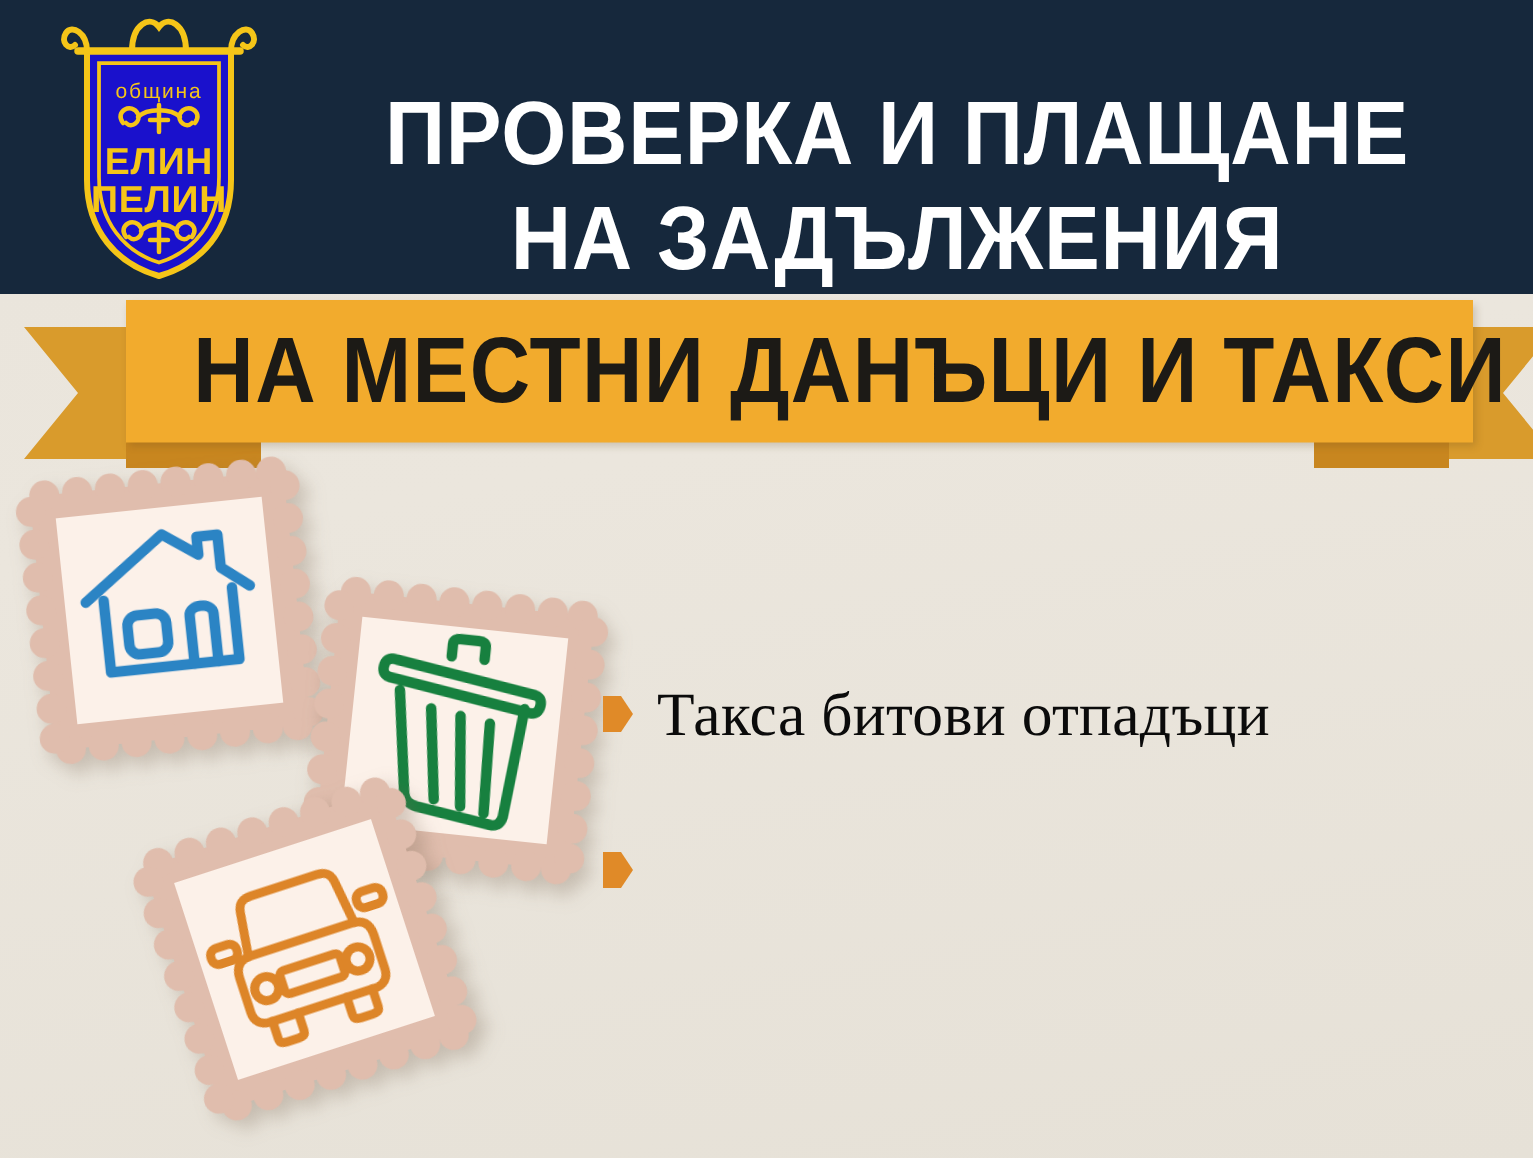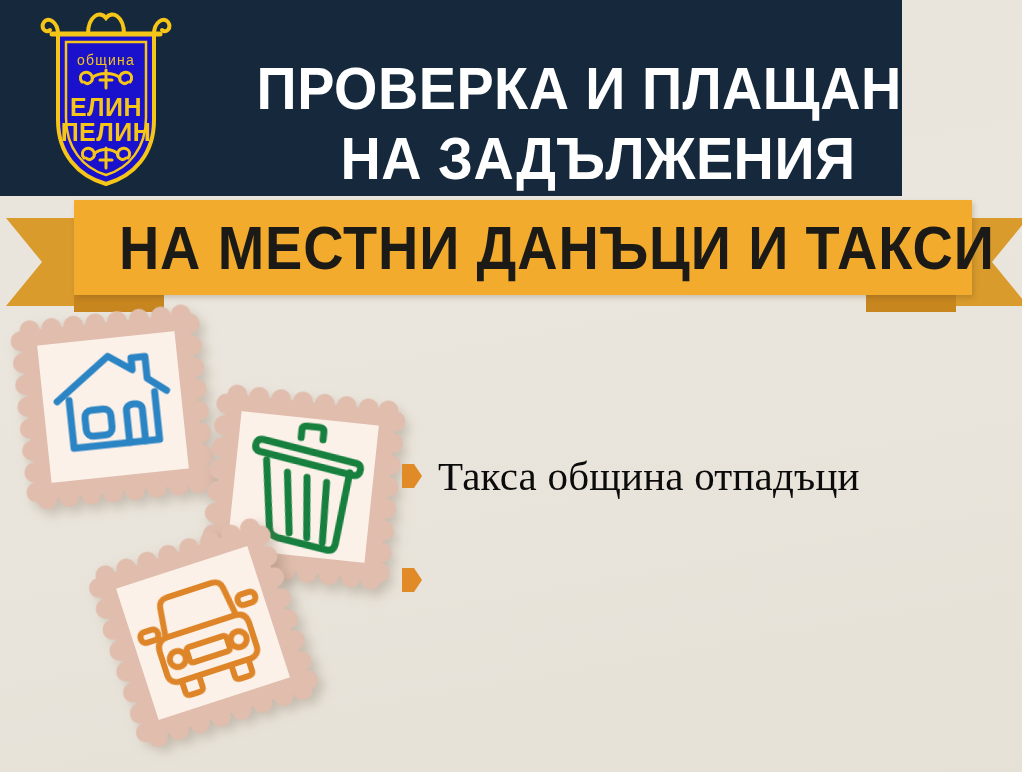--- a/index.html
+++ b/index.html
@@ -17,21 +17,21 @@
     width: 1022px;
     height: 772px;
     overflow: hidden;
     background: linear-gradient(170deg, #e9e4db 0%, #ebe6dd 40%, #e6e1d7 100%);
   }
 
   
   .header {
     position: absolute;
     left: 0; top: 0;
-    width: 902px;
+    width: 1022px;
     height: 196px;
     background: #16283c;
     overflow: hidden;
   }
   .header-title {
     position: absolute;
     left: 186px;
     top: 14px;
     width: 824px;
     text-align: center;
@@ -52,21 +52,21 @@
     left: 38px;
     top: 8px;
     width: 136px;
     height: 180px;
   }
   .crest svg { display: block; }
 
   
   .ribbon {
     position: absolute;
-    left: 6px;
+    left: 16px;
     top: 196px;
     width: 828px;
     height: 112px;
   }
   .ribbon-tail-left {
     position: absolute;
     left: 0px;
     top: 22px;
     width: 120px;
     height: 88px;
@@ -394,21 +394,21 @@
         <path d="M112 134 L112 146 C112 149 114 150 117 150 L125 150 C128 150 130 149 130 146 L130 134"></path>
       </g>
     </svg>
   </div>
 
   <div class="bullet-list">
 
 
     <div class="bullet-row">
       <span class="bullet-marker"></span>
-      <span class="bullet-label">Такса община отпадъци</span>
+      <span class="bullet-label">Такса битови отпадъци</span>
     </div>
 
     <div class="bullet-row">
       <span class="bullet-marker"></span>
     </div>
 
   </div>
 
 </div>
 

